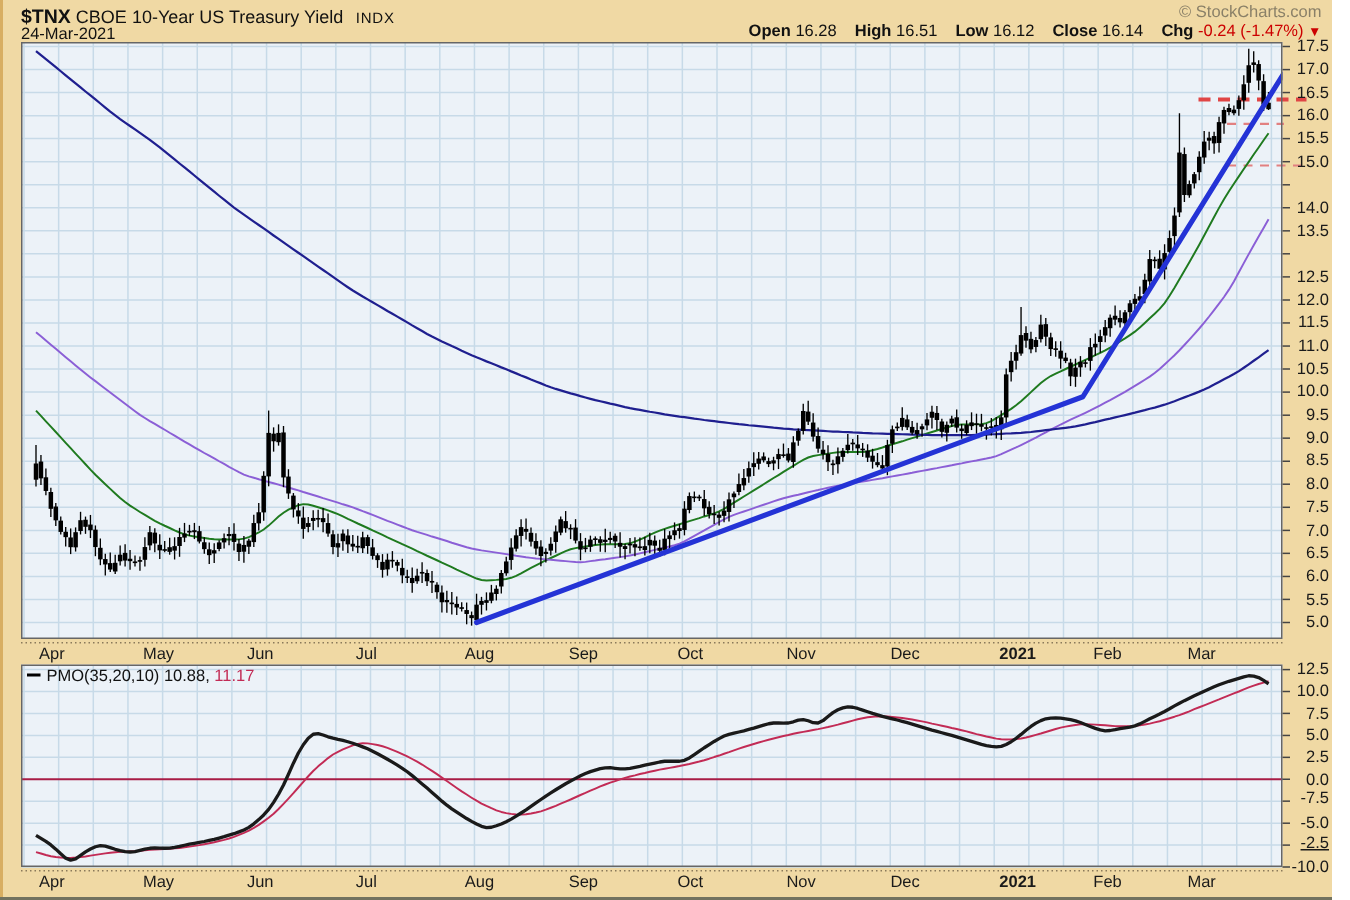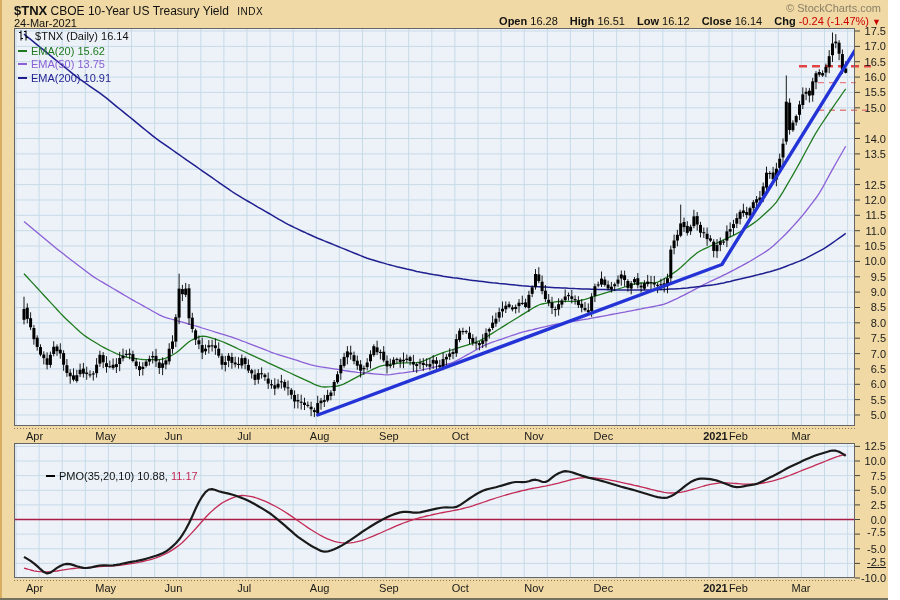--- a/index.html
+++ b/index.html
@@ -12,32 +12,32 @@
   .sym{font-weight:bold;font-size:13px;}
   .exch{font-size:10px;margin-left:5px;letter-spacing:0.5px;}
   .copyright{right:7px;top:2px;font-size:11px;color:var(--muted,#8A8068);}
   .date{left:14px;top:17px;font-size:11px;}
   .quote{right:7px;top:15px;font-size:11px;}
   .quote b{margin-left:9px;}
   .chg-val{color:var(--chg,#CC0000);}
   .tri{color:var(--chg,#CC0000);font-size:9px;}
   .legend{position:absolute;left:18px;font-size:11px;line-height:13.5px;z-index:3;color:#111;}
   #main-legend{top:30px;}
-  #pmo-legend{top:470px;padding-left:28px;}
+  #pmo-legend{top:445px;}
   .lrow{white-space:nowrap;}
   .sw{display:inline-block;width:9px;height:2px;vertical-align:middle;margin-right:4px;position:relative;top:-1px;}
   .l-ema20{color:var(--ema20,#1F7A1F);} .l-ema20 .sw{background:var(--ema20,#1F7A1F);}
   .l-ema50{color:var(--ema50,#8B5FD6);} .l-ema50 .sw{background:var(--ema50,#8B5FD6);}
   .l-ema200{color:var(--ema200,#1F1F8F);} .l-ema200 .sw{background:var(--ema200,#1F1F8F);}
   .sw-black{background:#000;}
   .sig{color:var(--pmo-signal,#C22B55);}
   .licon{display:inline-block;margin-right:3px;vertical-align:-1px;}
   .ylab{position:absolute;left:856px;width:30px;text-align:right;font-size:11px;color:#1a1a1a;z-index:2;}
   .xlab{position:absolute;font-size:11px;color:#1a1a1a;z-index:2;}
-  .xlab.bold{font-weight:bold;margin-left:37px;}
+  .xlab.bold{font-weight:bold;}
 </style>
 </head>
 <body>
 
 <div id="page">
   <svg id="chart-svg" width="900" height="600">
       <defs>
         <clipPath id="mc">
           <rect x="14" y="28" width="841" height="398"></rect>
         </clipPath>
@@ -728,39 +728,20 @@
     <span>16.51</span>
     <b>Low</b>
     <span>16.12</span>
     <b>Close</b>
     <span>16.14</span>
     <b>Chg</b>
     <span class="chg-val">-0.24 (-1.47%)</span>
     <span class="tri">▼</span>
   </div>
 
-  <div class="legend" id="main-legend">
-    <div class="lrow">
-      <span class="licon">
-        <svg width="11" height="11" viewBox="0 0 11 11">
-            <path d="M3 0.5v10M1 2.5h2M3 8.5h2M8 0.5v10M6 1.5h2M8 7.5h2" stroke="#000" stroke-width="1" fill="none"></path>
-          </svg>
-      </span>
-      <span>$TNX (Daily) 16.14</span>
-    </div>
-    <div class="lrow l-ema20">
-      <span class="sw"></span><span>EMA(20) 15.62</span>
-    </div>
-    <div class="lrow l-ema50">
-      <span class="sw"></span><span>EMA(50) 13.75</span>
-    </div>
-    <div class="lrow l-ema200">
-      <span class="sw"></span><span>EMA(200) 10.91</span>
-    </div>
-  </div>
 
   <div class="legend" id="pmo-legend">
     <div class="lrow">
       <span class="sw sw-black"></span><span>PMO(35,20,10) 10.88,</span>
       <span class="sig">11.17</span>
     </div>
   </div>
 
   <div id="labels">
       <div class="ylab" style="top: 25px;">17.5</div>

